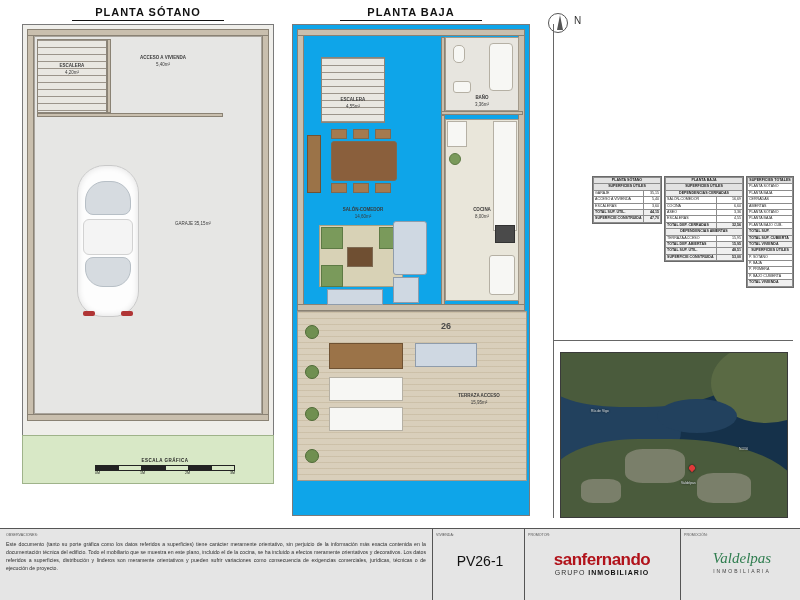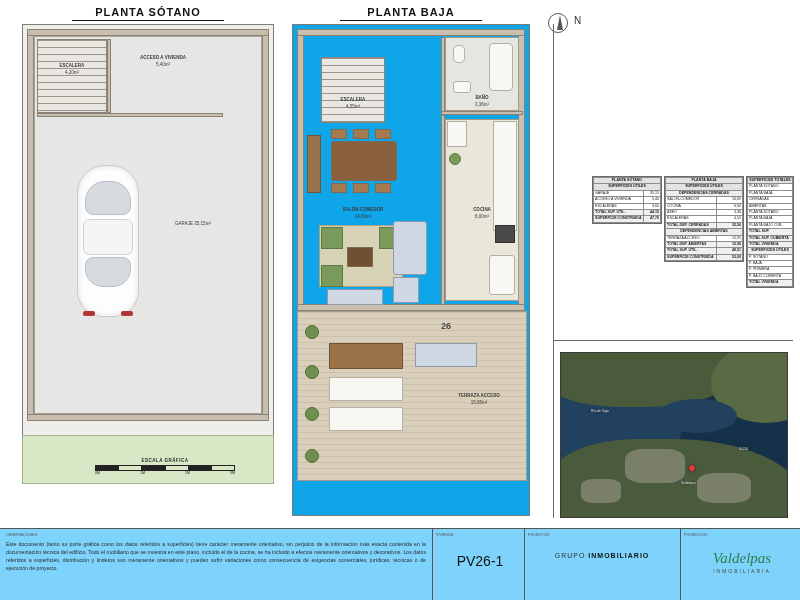--- a/index.html
+++ b/index.html
@@ -141,21 +141,21 @@
   .map-pin {
     position:absolute; left:128px; top:112px; width:6px; height:6px;
     background:#e03a3a; border-radius:50% 50% 50% 0; transform:rotate(-45deg);
     box-shadow:0 0 2px #000;
   }
   .map-lbl { position:absolute; color:#dfe6ea; font-size:3.4px; text-shadow:0 0 2px #000; }
 
   
   .footer {
     position:absolute; left:0; top:528px; width:800px; height:72px;
-    border-top:1px solid #555; background:#7dd3fc;
+    border-top:1px solid #555; background:#e5e5e5;
   }
   .foot-note {
     position:absolute; left:6px; top:4px; width:420px; font-size:5.2px;
     line-height:1.55; color:#2e2e2e; text-align:justify;
   }
   .foot-note .h { font-size:3.6px; color:#555; display:block; margin-bottom:1px; }
   .vdiv { position:absolute; top:0; width:1px; height:72px; background:#555; }
   .foot-cell-label { position:absolute; font-size:3.6px; color:#555; }
   .foot-code {
     position:absolute; left:440px; top:24px; width:80px; text-align:center;
@@ -505,20 +505,21 @@
 
     <div class="vdiv" style="left:432px;"></div>
     <div class="vdiv" style="left:524px;"></div>
     <div class="vdiv" style="left:680px;"></div>
 
     <div class="foot-cell-label" style="left:436px; top:4px;">VIVIENDA:</div>
     <div class="foot-code">PV26-1</div>
 
     <div class="foot-cell-label" style="left:528px; top:4px;">PROMOTOR:</div>
     <div class="brand1">
+      <div class="b1">sanfernando</div>
       <div class="b2">
         <span>GRUPO</span>
         <b>INMOBILIARIO</b>
       </div>
     </div>
 
     <div class="foot-cell-label" style="left:684px; top:4px;">PROMOCIÓN:</div>
     <div class="brand2">
       <div class="v1">Valdelpas</div>
       <div class="v2">INMOBILIARIA</div>

